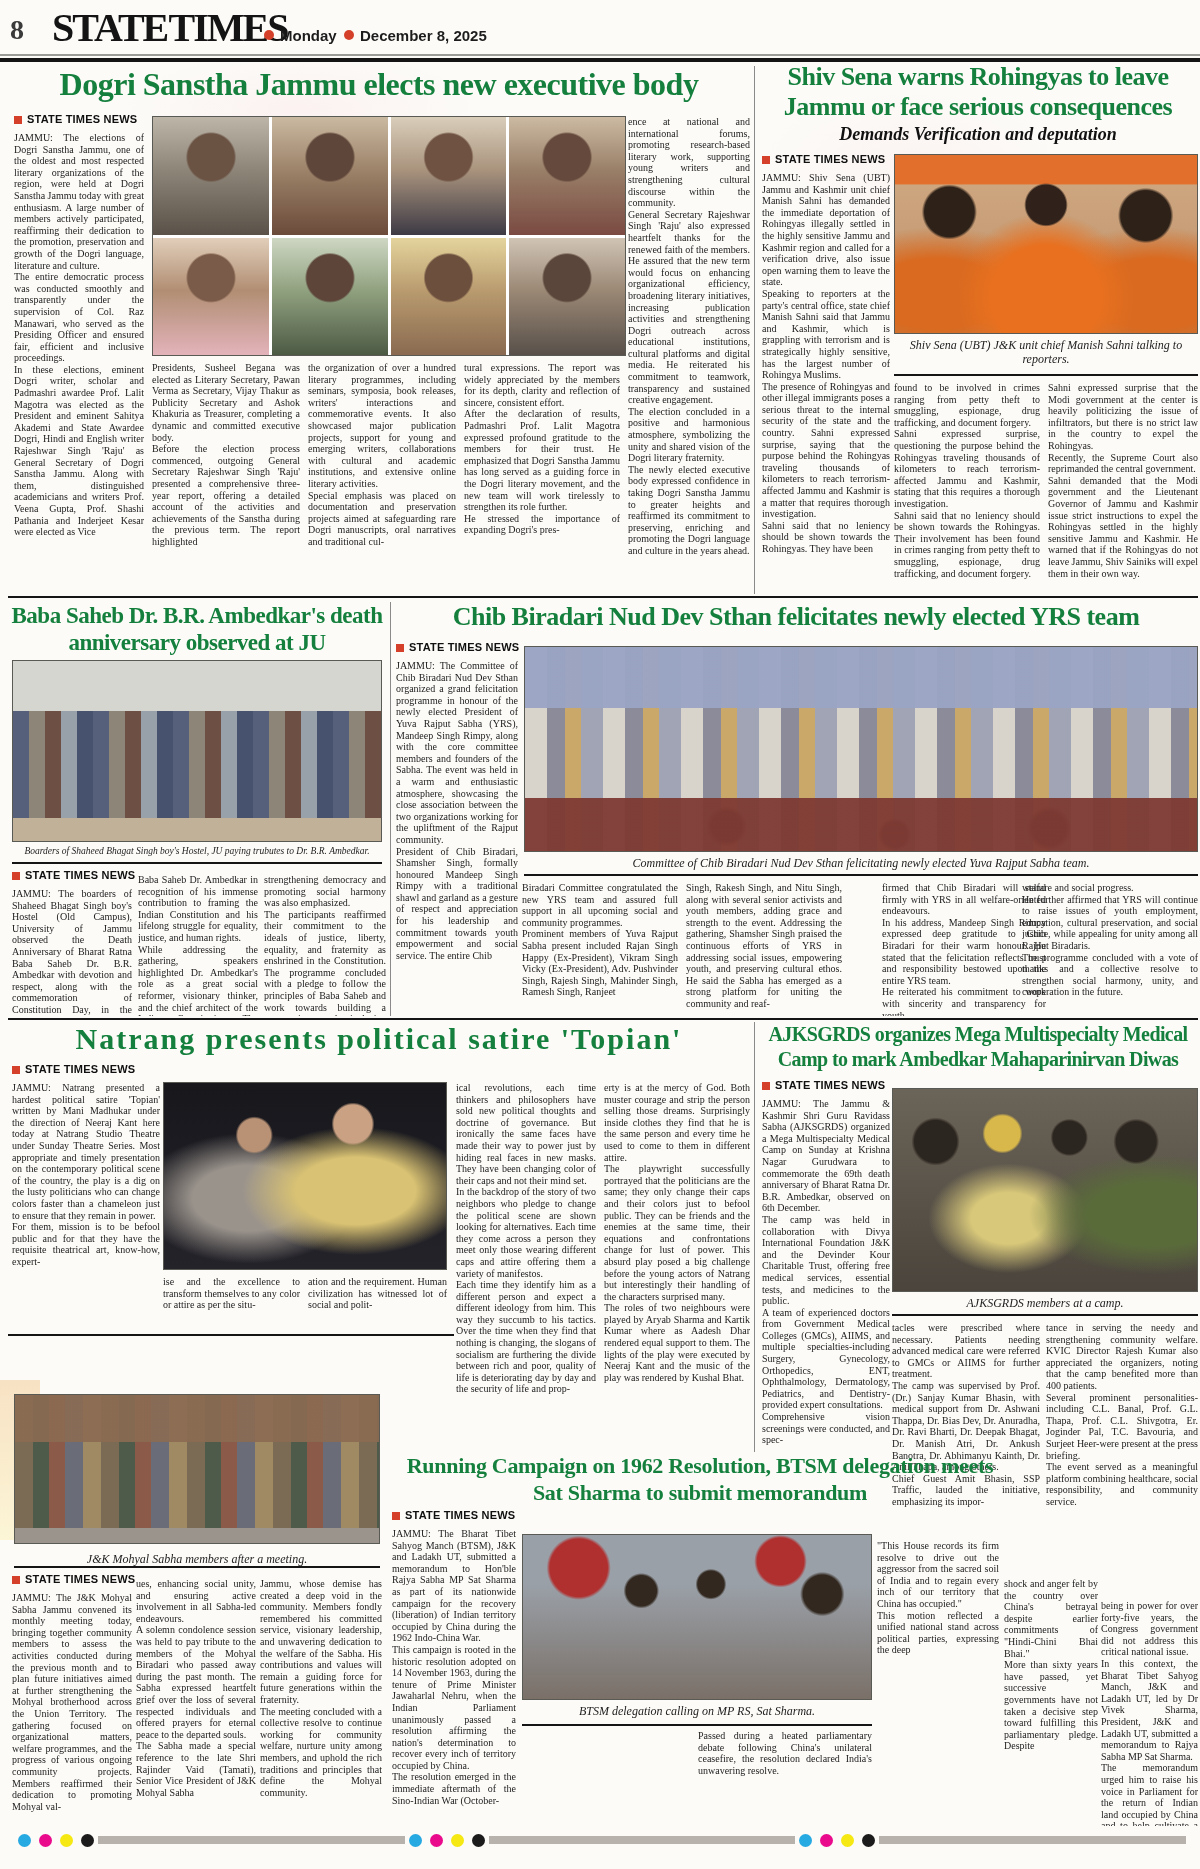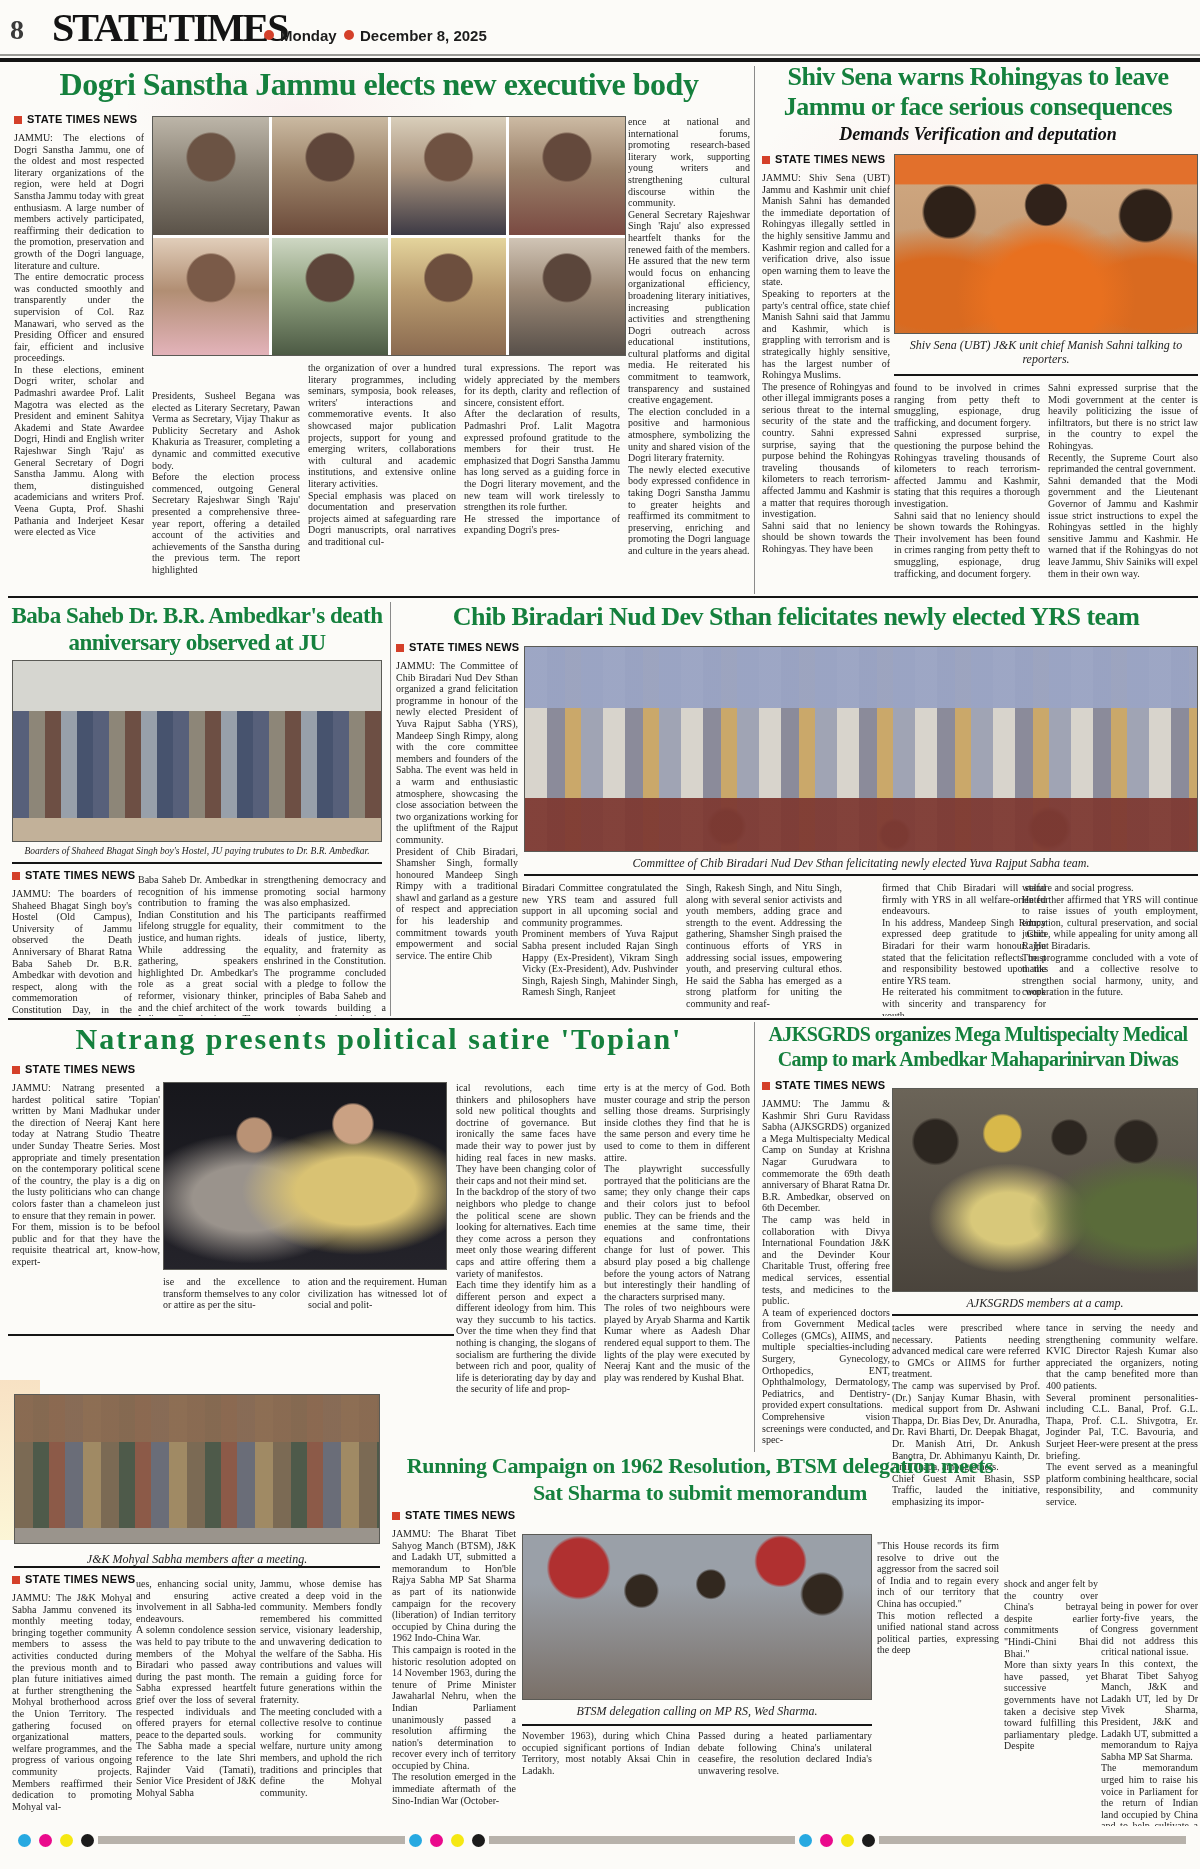--- a/index.html
+++ b/index.html
@@ -71,21 +71,21 @@
     <div class="ph collage" style="left:144px;top:50px;width:474px;height:240px;">
       <div style="background:radial-gradient(circle at 50% 34%,#6b5344 0 24%,transparent 26%),linear-gradient(180deg,#bcb5a8,#8d8578 45%,#5a5248);"></div>
       <div style="background:radial-gradient(circle at 50% 34%,#5f463a 0 24%,transparent 26%),linear-gradient(180deg,#cab9a1,#9c8369 45%,#6b4a3a);"></div>
       <div style="background:radial-gradient(circle at 50% 34%,#6f5242 0 24%,transparent 26%),linear-gradient(180deg,#d9ceba,#a9937d 45%,#3d3a45);"></div>
       <div style="background:radial-gradient(circle at 50% 34%,#64493c 0 24%,transparent 26%),linear-gradient(180deg,#ccbaa3,#997f68 45%,#7a4a42);"></div>
       <div style="background:radial-gradient(circle at 50% 34%,#7a5a48 0 24%,transparent 26%),linear-gradient(180deg,#e1ceba,#b18e73 45%,#e3b3ba);"></div>
       <div style="background:radial-gradient(circle at 50% 34%,#5d453a 0 24%,transparent 26%),linear-gradient(180deg,#ced7c3,#90a17f 45%,#4c5a44);"></div>
       <div style="background:radial-gradient(circle at 50% 34%,#6d4f3e 0 24%,transparent 26%),linear-gradient(180deg,#e4d49c,#b99b6f 45%,#8a6a50);"></div>
       <div style="background:radial-gradient(circle at 50% 34%,#5b463b 0 24%,transparent 26%),linear-gradient(180deg,#d0c4b5,#9b8875 45%,#58504a);"></div>
     </div>
-    <div class="bt" style="left:144px;top:296px;width:148px;height:232px;margin-top:28px;">Presidents, Susheel Begana was elected as Literary Secretary, Pawan Verma as Secretary, Vijay Thakur as Publicity Secretary and Ashok Khakuria as Treasurer, completing a dynamic and committed executive body.
+    <div class="bt" style="left:144px;top:296px;width:148px;height:232px;">Presidents, Susheel Begana was elected as Literary Secretary, Pawan Verma as Secretary, Vijay Thakur as Publicity Secretary and Ashok Khakuria as Treasurer, completing a dynamic and committed executive body.
 Before the election process commenced, outgoing General Secretary Rajeshwar Singh 'Raju' presented a comprehensive three-year report, offering a detailed account of the activities and achievements of the Sanstha during the previous term. The report highlighted</div>
     <div class="bt" style="left:300px;top:296px;width:148px;height:232px;">the organization of over a hundred literary programmes, including seminars, symposia, book releases, writers' interactions and commemorative events. It also showcased major publication projects, support for young and emerging writers, collaborations with cultural and academic institutions, and extensive online literary activities.
 Special emphasis was placed on documentation and preservation projects aimed at safeguarding rare Dogri manuscripts, oral narratives and traditional cul-</div>
     <div class="bt" style="left:456px;top:296px;width:156px;height:232px;">tural expressions. The report was widely appreciated by the members for its depth, clarity and reflection of sincere, consistent effort.
 After the declaration of results, Padmashri Prof. Lalit Magotra expressed profound gratitude to the members for their trust. He emphasized that Dogri Sanstha Jammu has long served as a guiding force in the Dogri literary movement, and the new team will work tirelessly to strengthen its role further.
 He stressed the importance of expanding Dogri's pres-</div>
     <div class="bt" style="left:620px;top:50px;width:122px;height:478px;">ence at national and international forums, promoting research-based literary work, supporting young writers and strengthening cultural discourse within the community.
 General Secretary Rajeshwar Singh 'Raju' also expressed heartfelt thanks for the renewed faith of the members. He assured that the new term would focus on enhancing organizational efficiency, broadening literary initiatives, increasing publication activities and strengthening Dogri outreach across educational institutions, cultural platforms and digital media. He reiterated his commitment to teamwork, transparency and sustained creative engagement.
 The election concluded in a positive and harmonious atmosphere, symbolizing the unity and shared vision of the Dogri literary fraternity.
 The newly elected executive body expressed confidence in taking Dogri Sanstha Jammu to greater heights and reaffirmed its commitment to preserving, enriching and promoting the Dogri language and culture in the years ahead.</div>
@@ -259,23 +259,22 @@
     <div class="bt" style="left:2px;top:76px;width:124px;height:296px;">JAMMU: The Bharat Tibet Sahyog Manch (BTSM), J&amp;K and Ladakh UT, submitted a memorandum to Hon'ble Rajya Sabha MP Sat Sharma as part of its nationwide campaign for the recovery (liberation) of Indian territory occupied by China during the 1962 Indo-China War.
 This campaign is rooted in the historic resolution adopted on 14 November 1963, during the tenure of Prime Minister Jawaharlal Nehru, when the Indian Parliament unanimously passed a resolution affirming the nation's determination to recover every inch of territory occupied by China.
 The resolution emerged in the immediate aftermath of the Sino-Indian War (October-</div>
     <div class="ph" style="left:132px;top:82px;width:350px;height:166px;background:
       radial-gradient(circle at 16% 20%,#b03030 0 9%,transparent 10%),
       radial-gradient(circle at 74% 16%,#b03030 0 8%,transparent 9%),
       radial-gradient(circle at 34% 34%,#32281f 0 6%,transparent 7%),
       radial-gradient(circle at 54% 30%,#32281f 0 6%,transparent 7%),
       radial-gradient(circle at 86% 36%,#32281f 0 6%,transparent 7%),
       linear-gradient(180deg,#9aa0a8 0 30%,#7a7068);"></div>
-    <div class="cap" style="left:132px;top:252px;width:350px;font-size:12px;">BTSM delegation calling on MP RS, Wed Sharma.</div>
+    <div class="cap" style="left:132px;top:252px;width:350px;font-size:12px;">BTSM delegation calling on MP RS, Sat Sharma.</div>
     <div class="hr" style="left:132px;top:272px;width:350px;"></div>
-    <div class="bt" style="left:132px;top:278px;width:168px;height:96px;">November 1963), during which China occupied significant portions of Indian Territory, most notably Aksai Chin in Ladakh.</div>
     <div class="bt" style="left:308px;top:278px;width:174px;height:96px;">Passed during a heated parliamentary debate following China's unilateral ceasefire, the resolution declared India's unwavering resolve.</div>
     <div class="bt" style="left:487px;top:88px;width:122px;height:286px;">"This House records its firm resolve to drive out the aggressor from the sacred soil of India and to regain every inch of our territory that China has occupied."
 This motion reflected a unified national stand across political parties, expressing the deep</div>
     <div class="bt" style="left:614px;top:126px;width:94px;height:248px;">shock and anger felt by the country over China's betrayal despite earlier commitments of "Hindi-Chini Bhai Bhai."
 More than sixty years have passed, yet successive governments have not taken a decisive step toward fulfilling this parliamentary pledge. Despite</div>
     <div class="bt" style="left:711px;top:148px;width:97px;height:226px;">being in power for over forty-five years, the Congress government did not address this critical national issue.
 In this context, the Bharat Tibet Sahyog Manch, J&amp;K and Ladakh UT, led by Dr Vivek Sharma, President, J&amp;K and Ladakh UT, submitted a memorandum to Rajya Sabha MP Sat Sharma.
 The memorandum urged him to raise his voice in Parliament for the return of Indian land occupied by China and to help cultivate a supportive environment for this national cause. The BTSM expressed its heartfelt gratitude for his support and efforts.
 Those present on the occasion included Rajinder Badotra, Dr Yudhvir Singh, Rekha Singh, and other dedicated activists.</div>
   </section>

